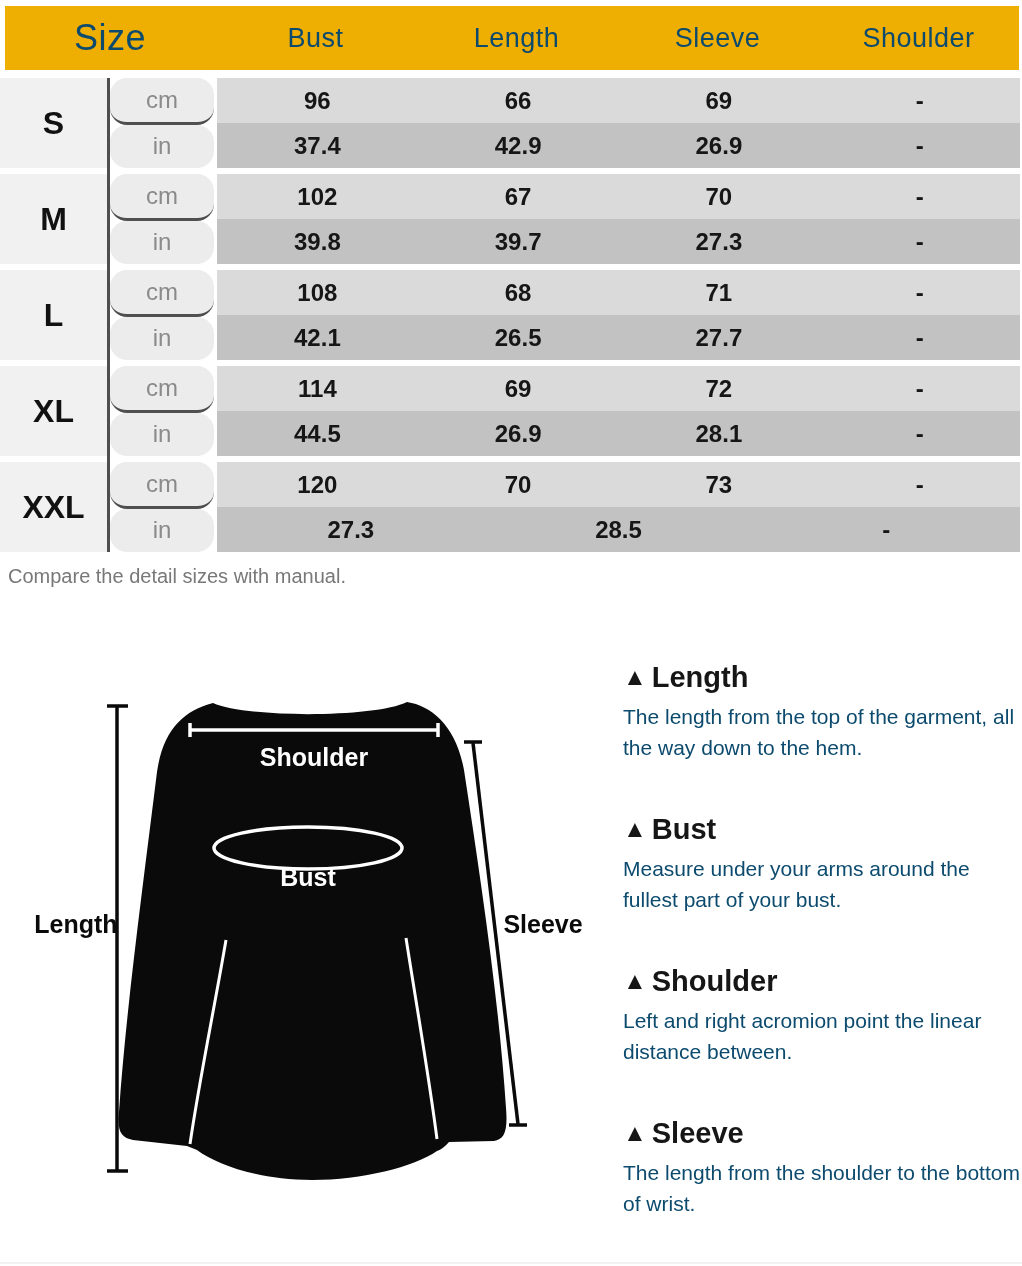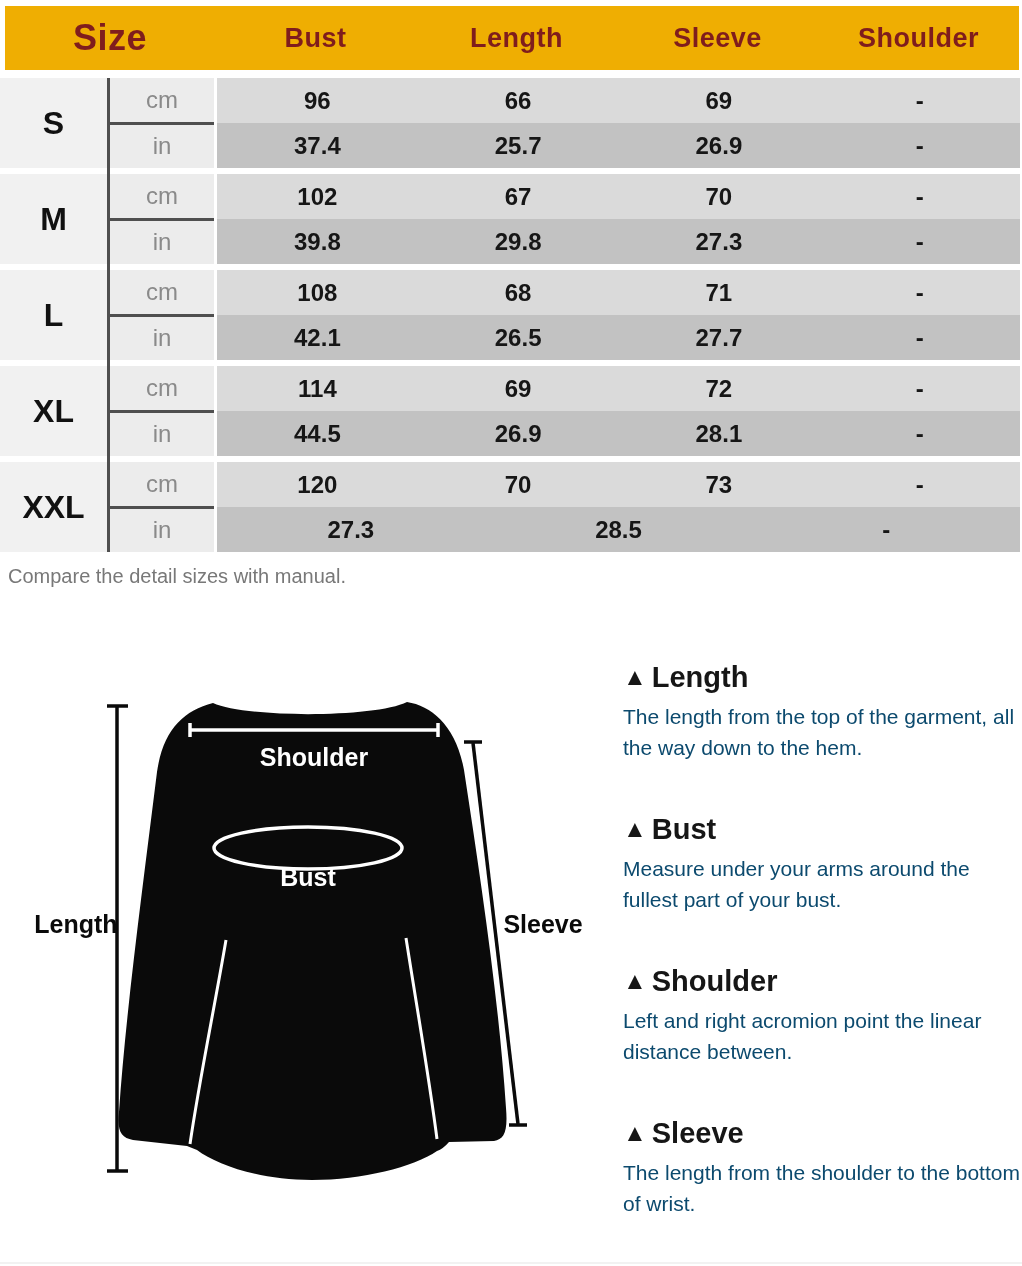--- a/index.html
+++ b/index.html
@@ -7,35 +7,35 @@
     width:1022px;height:1266px;position:relative;overflow:hidden;
     background:#ffffff;font-family:"Liberation Sans",sans-serif;
   }
   *{box-sizing:border-box}
 
   
   .thead{
     position:absolute;top:6px;left:5px;width:1014px;height:64px;
     background:#EFAE02;display:flex;align-items:center;
   }
-  .hcell{font-weight:bold;color:#7f1d1d;text-align:center;letter-spacing:.5px}
+  .hcell{font-weight:normal;color:#0c4a6e;text-align:center;letter-spacing:.5px}
   .hcell.size{width:210px;font-size:36px}
   .hcell.other{width:201px;font-size:27px}
 
   .tbody{position:absolute;top:78px;left:0;width:1022px}
   .vline{position:absolute;left:107px;top:0;width:3px;height:474px;background:#4f4f4f}
   .group{display:flex;height:90px;margin-bottom:6px}
   .size-cell{
     width:107px;background:#F1F1F1;display:flex;align-items:center;justify-content:center;
     font-size:32px;font-weight:bold;color:#111;
   }
   .mid-col{width:104px;margin-left:3px;display:flex;flex-direction:column}
   .unit-cell{
     flex:1;background:#ECECEC;display:flex;align-items:center;justify-content:center;
-    font-size:24px;color:#8a8a8a;
+    font-size:24px;color:#8a8a8a;border-radius:17px;
   }
   .unit-cell.cm{border-bottom:3px solid #4f4f4f}
   .data-col{flex:1;margin-left:3px;display:flex;flex-direction:column;margin-right:2px}
   .drow{flex:1;display:flex;align-items:center}
   .drow.cm{background:#DADADA}
   .drow.inch{background:#C2C2C2}
   .dcell{flex:1;text-align:center;font-size:24px;font-weight:bold;color:#161616}
 
   
   .notes{position:absolute;left:8px;top:562px;font-size:20px;color:#787878}
@@ -75,21 +75,21 @@
     </div>
     <div class="data-col">
       <div class="drow cm">
         <div class="dcell">96</div>
         <div class="dcell">66</div>
         <div class="dcell">69</div>
         <div class="dcell">-</div>
       </div>
       <div class="drow inch">
         <div class="dcell">37.4</div>
-        <div class="dcell">25.7</div>
+        <div class="dcell">42.9</div>
         <div class="dcell">26.9</div>
         <div class="dcell">-</div>
       </div>
     </div>
   </div>
 
   <div class="group">
     <div class="size-cell">M</div>
     <div class="mid-col">
       <div class="unit-cell cm">cm</div>
@@ -97,21 +97,21 @@
     </div>
     <div class="data-col">
       <div class="drow cm">
         <div class="dcell">102</div>
         <div class="dcell">67</div>
         <div class="dcell">70</div>
         <div class="dcell">-</div>
       </div>
       <div class="drow inch">
         <div class="dcell">39.8</div>
-        <div class="dcell">29.8</div>
+        <div class="dcell">39.7</div>
         <div class="dcell">27.3</div>
         <div class="dcell">-</div>
       </div>
     </div>
   </div>
 
   <div class="group">
     <div class="size-cell">L</div>
     <div class="mid-col">
       <div class="unit-cell cm">cm</div>

